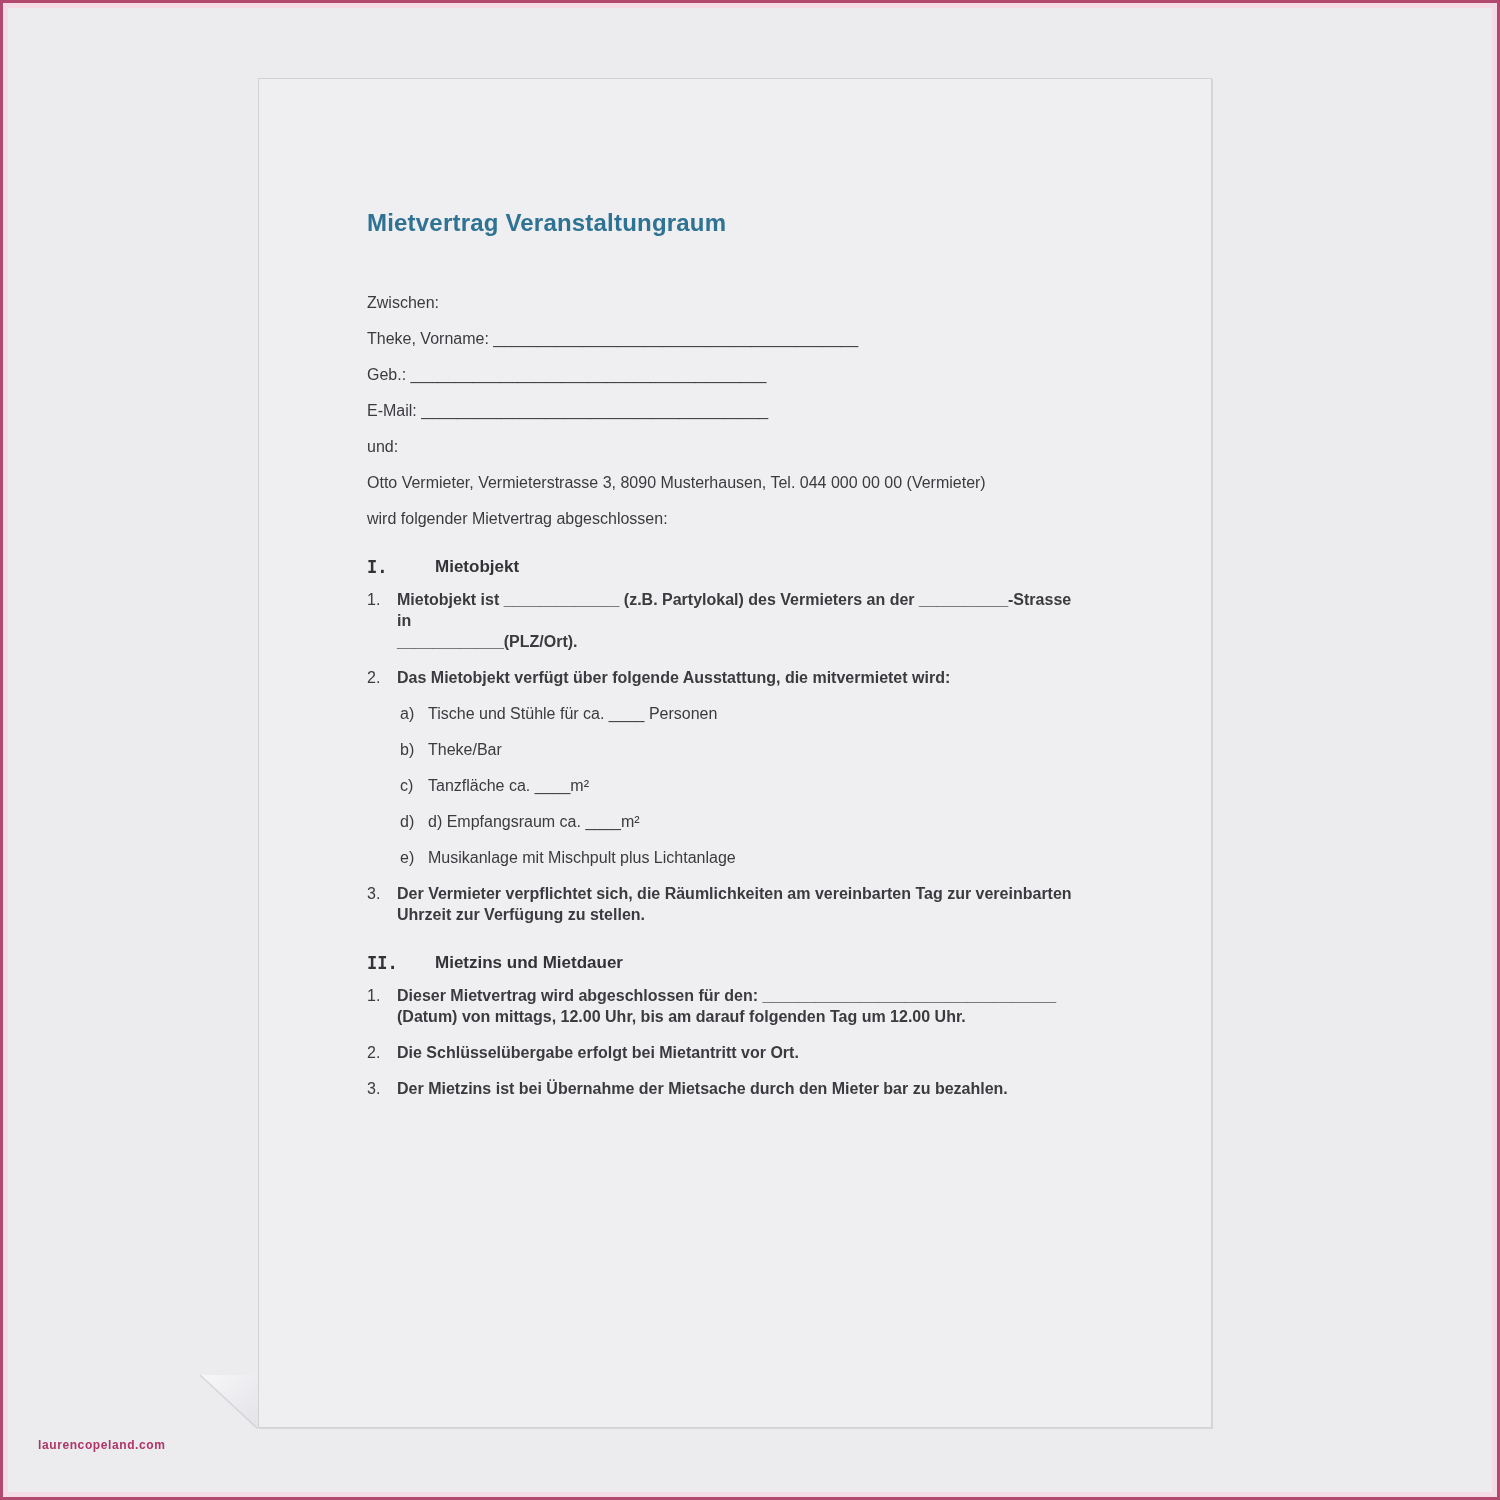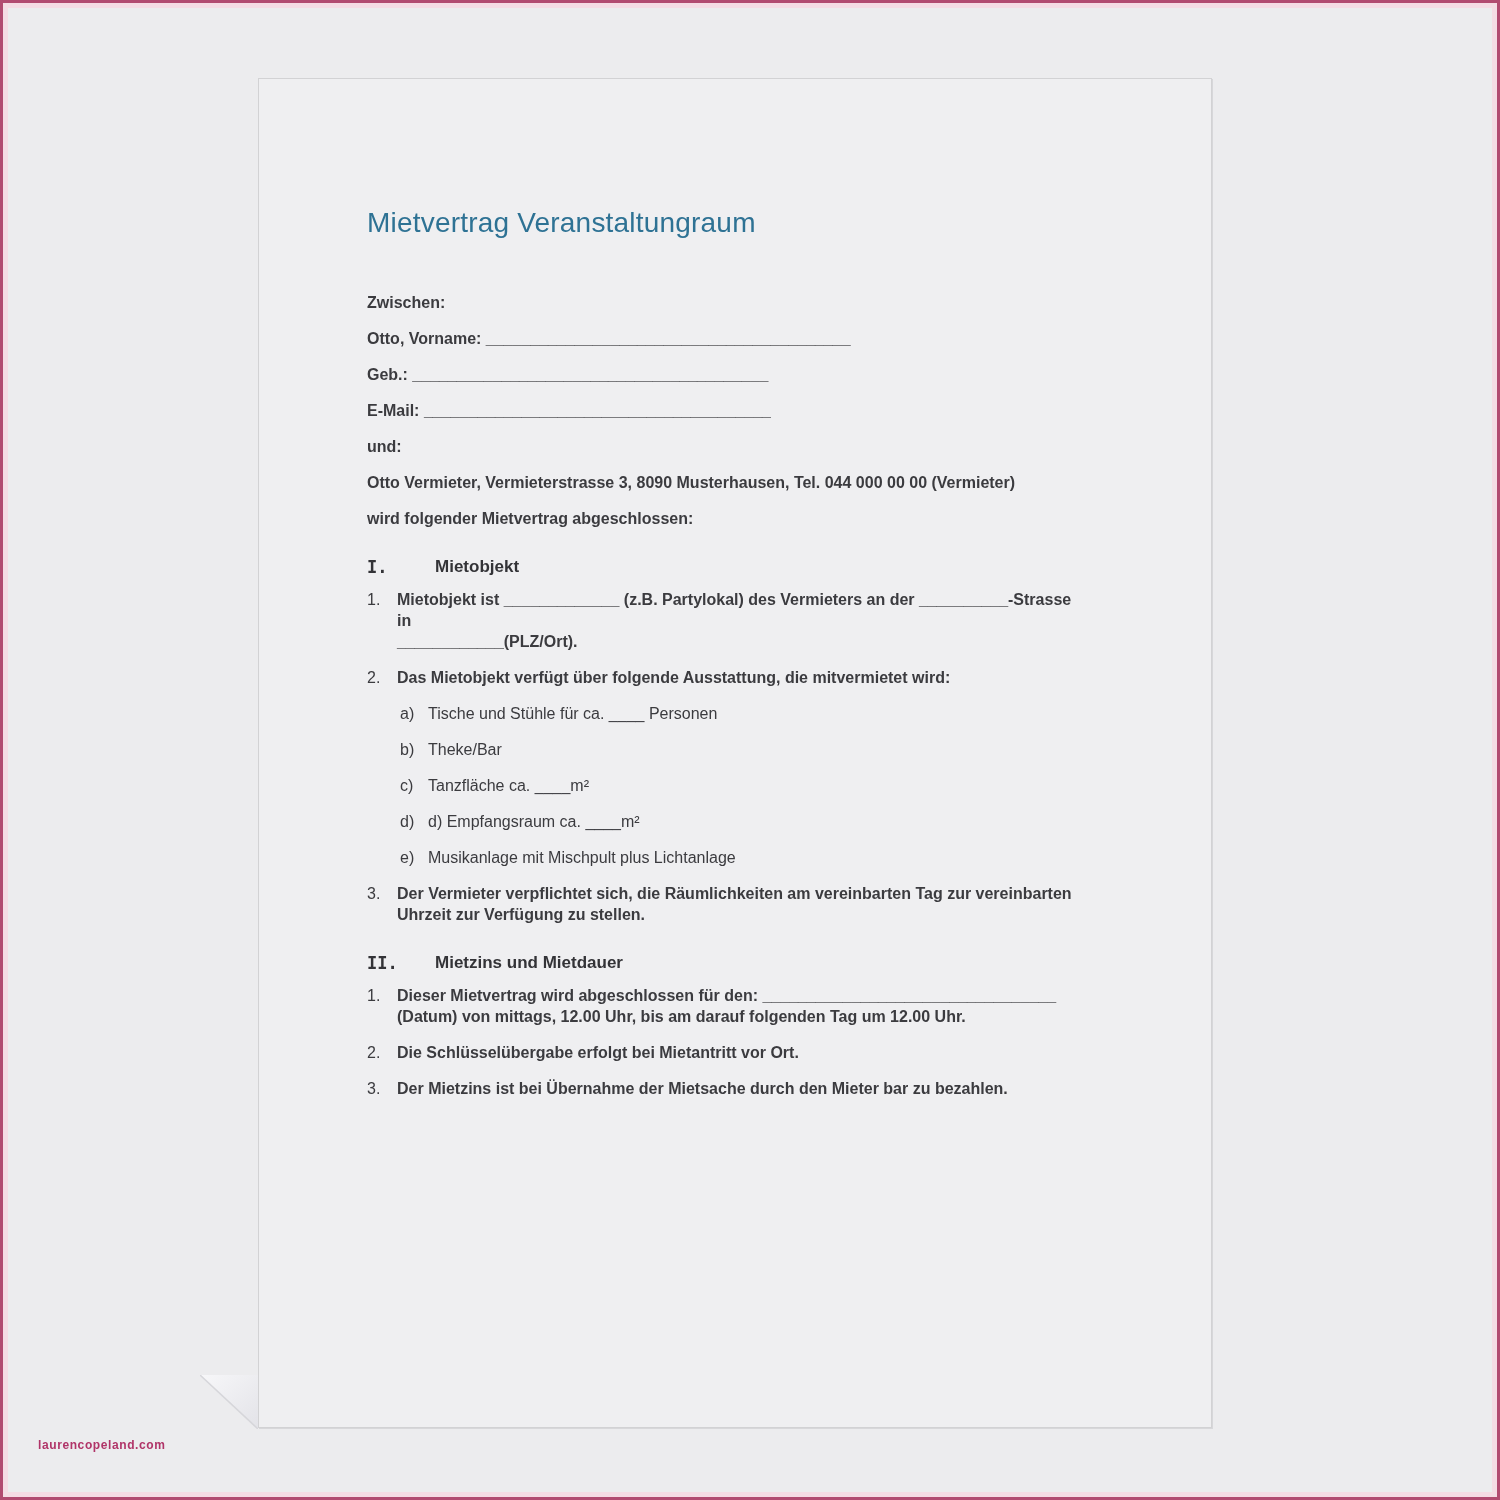--- a/index.html
+++ b/index.html
@@ -31,33 +31,32 @@
   .page {
     position:absolute;
     left:258px; top:78px;
     width:954px; height:1350px;
     background: var(--page-bg);
     border:1px solid var(--page-border);
     box-shadow: 1px 1px 0 rgba(120,120,130,0.18);
     padding:127px 128px 40px 108px;
   }
   h1.doc-title {
-    font-size:28px;
+    font-size:24px;
     line-height:34px;
-    font-weight:normal;
+    font-weight:bold;
     color: var(--title-color);
     letter-spacing:0.2px;
     margin:0 0 52px 0;
   }
   p.intro-line {
     font-size:16px;
     line-height:21px;
     margin:0 0 15px 0;
     white-space:pre-wrap;
-    font-weight:bold;
   }
   .section-heading {
     display:flex;
     margin:27px 0 11px 0;
     font-size:17px;
     line-height:22px;
     font-weight:bold;
     color: var(--heading);
   }
   .section-heading .numeral {
@@ -98,21 +97,21 @@
   }
 </style>
 </head>
 <body>
 
 <div class="page">
 
   <h1 class="doc-title">Mietvertrag Veranstaltungraum</h1>
 
   <p class="intro-line">Zwischen:</p>
-  <p class="intro-line">Otto, Vorname: _________________________________________</p>
+  <p class="intro-line">Theke, Vorname: _________________________________________</p>
   <p class="intro-line">Geb.: ________________________________________</p>
   <p class="intro-line">E-Mail: _______________________________________</p>
   <p class="intro-line">und:</p>
   <p class="intro-line">Otto Vermieter, Vermieterstrasse 3, 8090 Musterhausen, Tel. 044 000 00 00 (Vermieter)</p>
   <p class="intro-line">wird folgender Mietvertrag abgeschlossen:</p>
 
   <div class="section-heading">
     <span class="numeral">I.</span>
     <span class="htext">Mietobjekt</span>
   </div>

